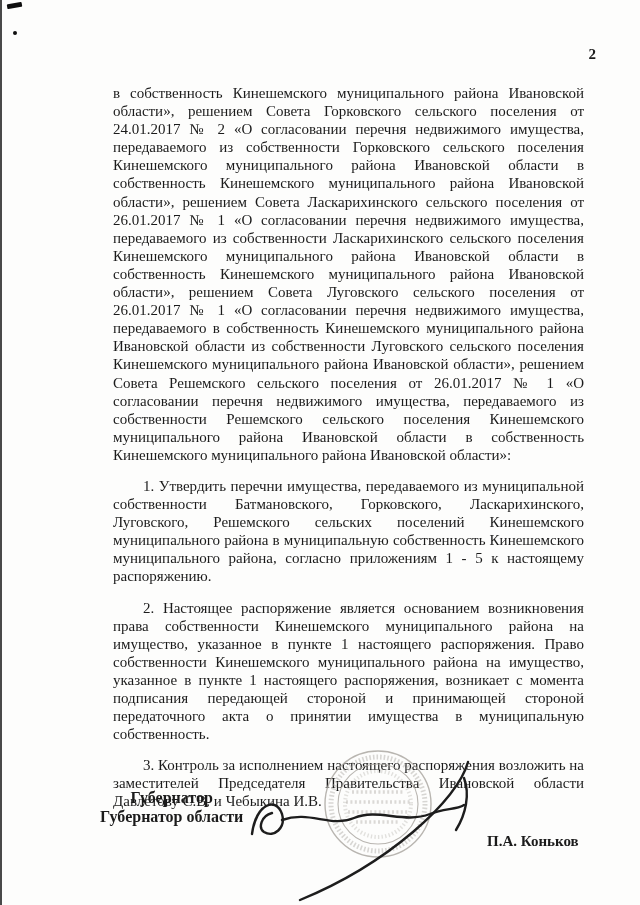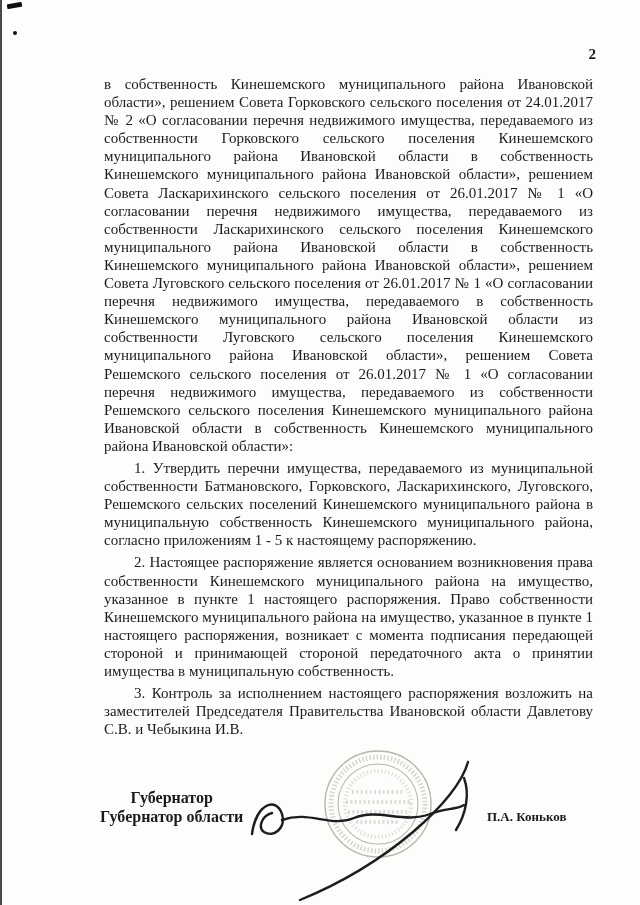--- a/index.html
+++ b/index.html
@@ -46,34 +46,34 @@
     font-weight: bold;
   }
   .body-text {
     position: absolute;
     left: 100px; top: 71px;
     width: 497px;
     font-size: 15px;
     line-height: 18.1px;
     text-align: justify;
   }
-  .body-text p { margin: 4px; }
+  .body-text p { margin: 13px; }
   .body-text p.indent { text-indent: 30px; }
   .sig-title {
     position: absolute;
     left: 100px; top: 788px;
     font-size: 16px;
     font-weight: bold;
     line-height: 19px;
     text-align: center;
   }
   .sig-name {
     position: absolute;
-    left: 487px; top: 809px;
-    font-size: 13px;
+    left: 487px; top: 833px;
+    font-size: 15px;
     font-weight: bold;
   }
   .stamp-sig {
     position: absolute;
     left: 228px; top: 742px;
     width: 262px; height: 163px;
   }
 </style>
 </head>
 <body>

